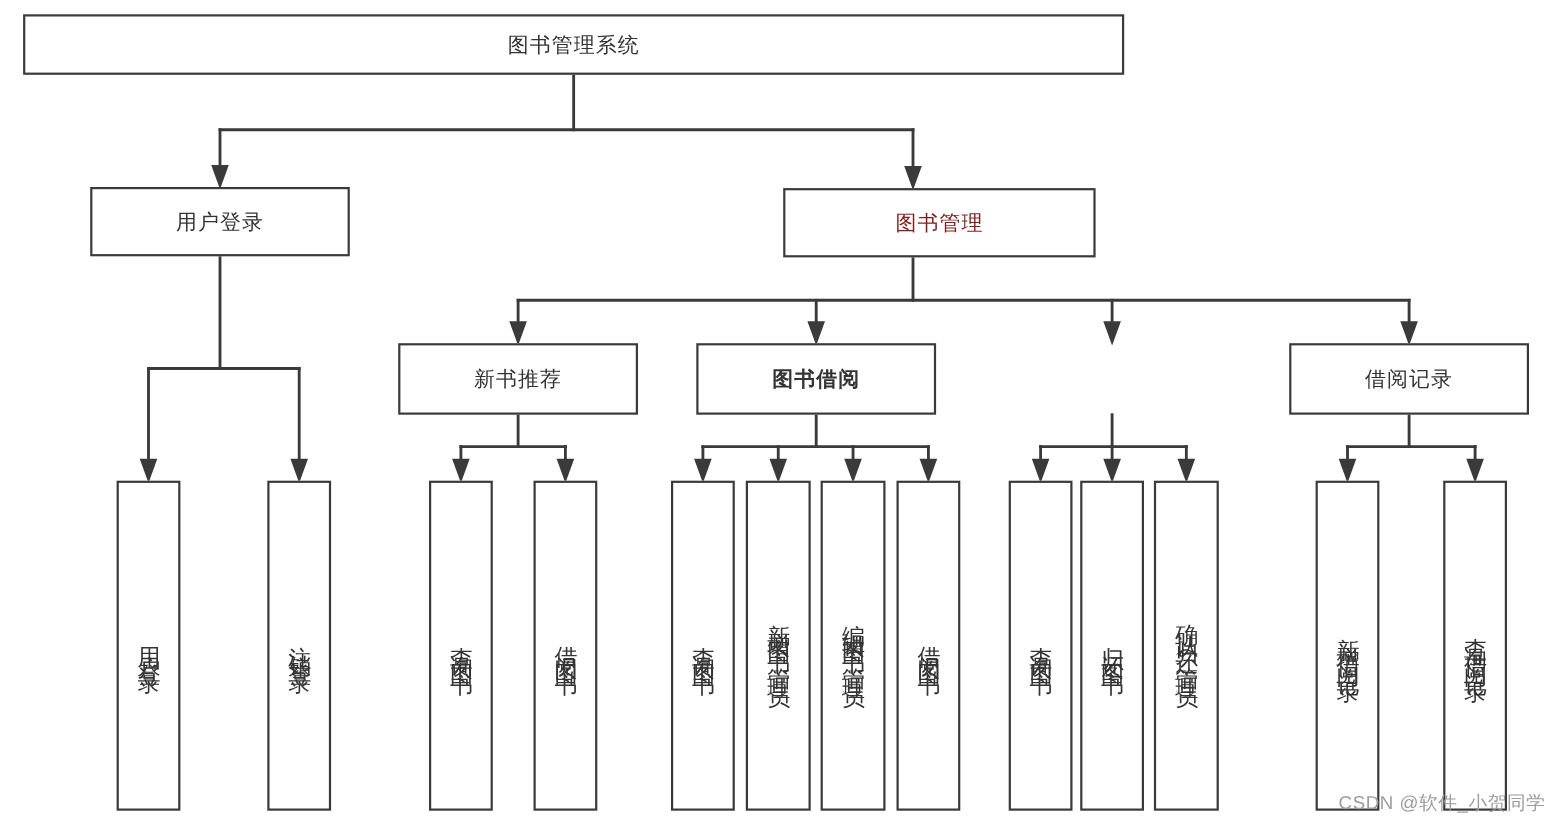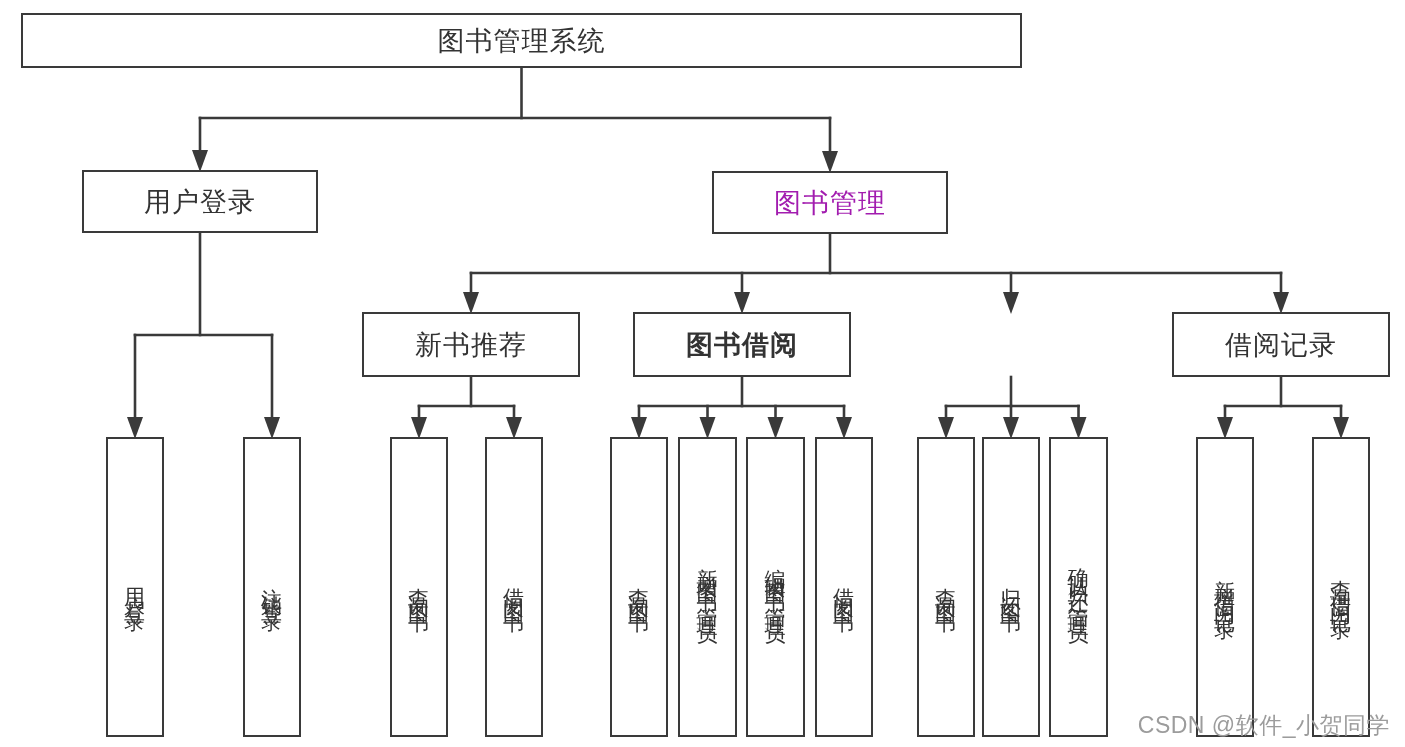--- a/index.html
+++ b/index.html
@@ -21,35 +21,35 @@
     background: #ffffff;
     border: 2.5px solid #3a3a3a;
     box-sizing: border-box;
     display: flex;
     align-items: center;
     justify-content: center;
     color: #333333;
     z-index: 2;
   }
   .node.h span {
-    font-size: 27px;
+    font-size: 19px;
     letter-spacing: 1px;
     white-space: nowrap;
   }
   .node.v span {
     writing-mode: vertical-rl;
     font-size: 21px;
     letter-spacing: 8px;
     line-height: 1;
   }
   .watermark {
     position: absolute;
-    right: 15px;
+    right: 0;
     bottom: 6px;
-    font-size: 23px;
+    font-size: 17px;
     letter-spacing: 0.5px;
     color: #9c9c9c;
     z-index: 3;
     white-space: nowrap;
   }
 </style>
 </head>
 <body>
 
 <div class="stage" id="stage">
@@ -107,21 +107,21 @@
       <line x1="1341" y1="406" x2="1341" y2="421" stroke="#3a3a3a" stroke-width="2.6" stroke-linecap="square"></line>
       <polygon points="1333,417 1349,417 1341,439" fill="#3a3a3a"></polygon>
     </svg>
   <div class="watermark" style="color: rgb(156, 156, 156);">CSDN @软件_小贺同学</div>
 <div class="node h" style="left: 21px; top: 13px; width: 1001px; height: 55px; border-color: rgb(58, 58, 58); background: rgb(255, 255, 255); color: rgb(51, 51, 51);">
       <span>图书管理系统</span>
     </div>
     <div class="node h" style="left: 82px; top: 170px; width: 236px; height: 63px; border-color: rgb(58, 58, 58); background: rgb(255, 255, 255); color: rgb(51, 51, 51);">
       <span>用户登录</span>
     </div>
-    <div class="node h" style="left: 712px; top: 171px; width: 236px; height: 63px; border-color: rgb(58, 58, 58); background: rgb(255, 255, 255); color: #a21caf;">
+    <div class="node h" style="left: 712px; top: 171px; width: 284px; height: 63px; border-color: rgb(58, 58, 58); background: rgb(255, 255, 255); color: #7f1d1d;">
       <span>图书管理</span>
     </div>
     <div class="node h" style="left: 362px; top: 312px; width: 218px; height: 65px; border-color: rgb(58, 58, 58); background: rgb(255, 255, 255); color: rgb(51, 51, 51);">
       <span>新书推荐</span>
     </div>
     <div class="node h" style="left: 633px; top: 312px; width: 218px; height: 65px; border-color: rgb(58, 58, 58); background: rgb(255, 255, 255); color: rgb(51, 51, 51); font-weight: bold;">
       <span>图书借阅</span>
     </div>
     <div class="node h" style="left: 1172px; top: 312px; width: 218px; height: 65px; border-color: rgb(58, 58, 58); background: rgb(255, 255, 255); color: rgb(51, 51, 51);">
       <span>借阅记录</span>

